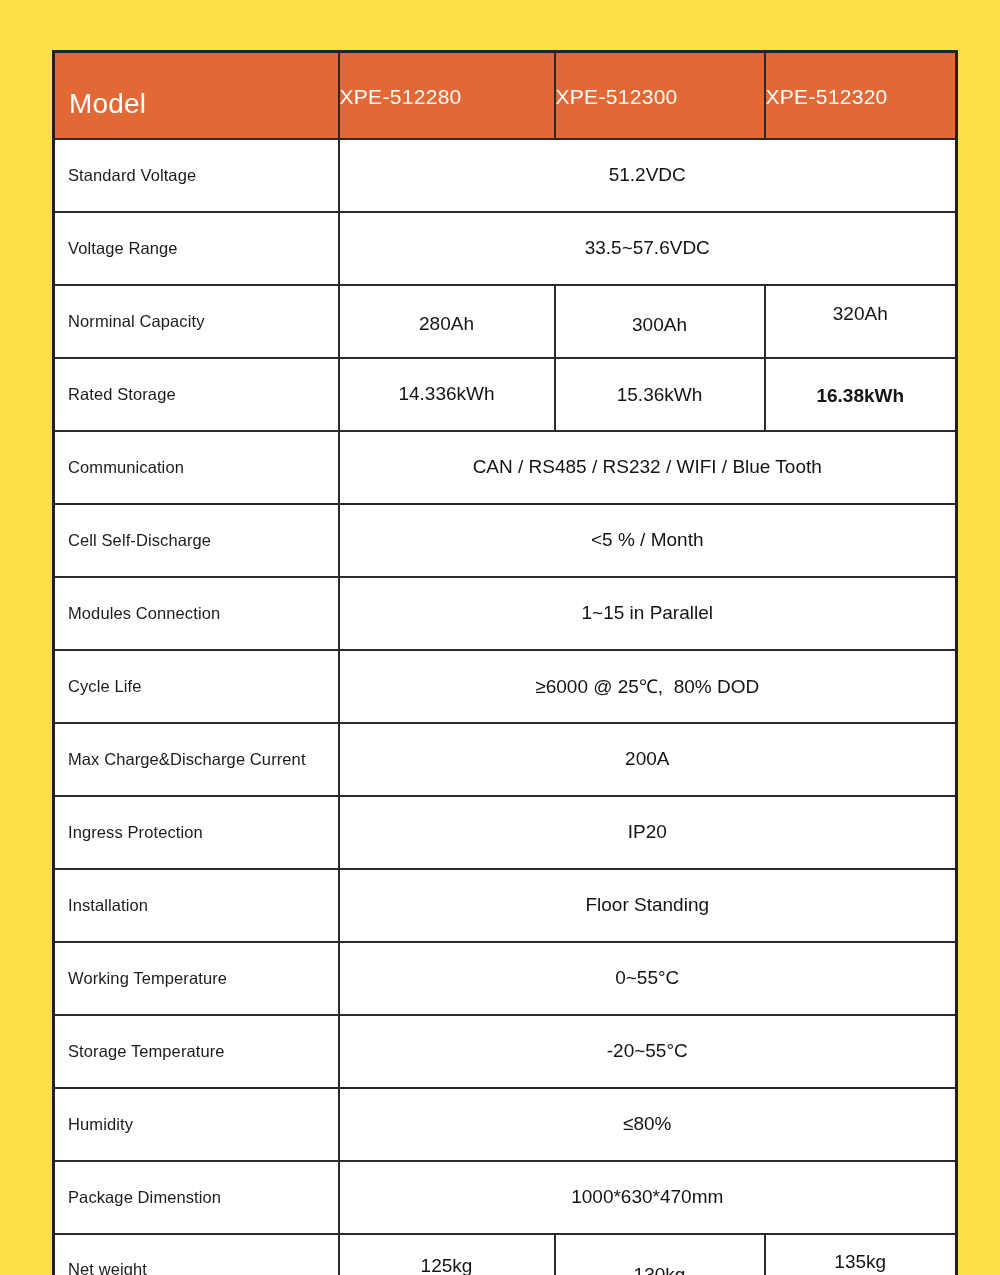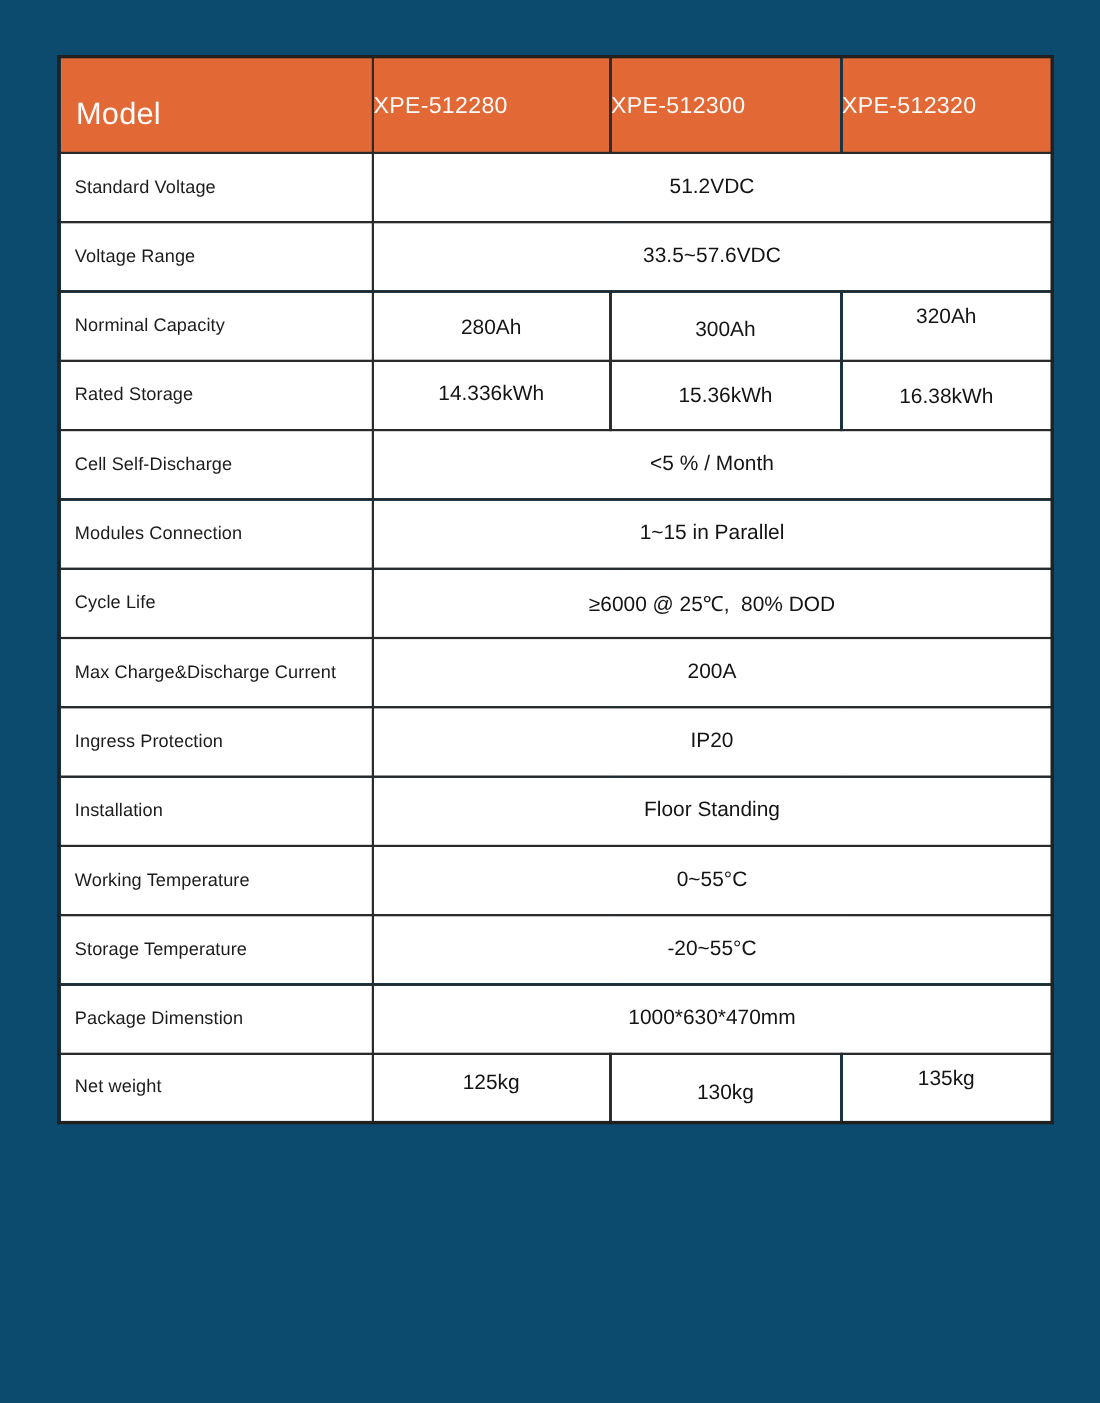--- a/index.html
+++ b/index.html
@@ -8,21 +8,21 @@
     background: #ffffff;
     width: 1000px;
     height: 1275px;
     font-family: "Liberation Sans", sans-serif;
     -webkit-font-smoothing: antialiased;
   }
   .page {
     position: relative;
     width: 1000px;
     height: 1275px;
-    background: #0c4a6e;
+    background: #fde047;
     overflow: hidden;
   }
   table.spec-table {
     position: absolute;
     left: 52px;
     top: 50px;
     width: 903px;
     border-collapse: collapse;
     table-layout: fixed;
     border: 3px solid #212121;
@@ -49,21 +49,21 @@
     letter-spacing: 0.2px;
   }
   th.model-name { text-align: left; }
   th.model-name .hdr {
     position: relative;
     top: 2px;
     font-size: 21px;
     letter-spacing: 0.3px;
   }
   
-  tbody tr { height: 63px; }
+  tbody tr { height: 73px; }
   th.label-cell {
     background: #ffffff;
     font-weight: normal;
     text-align: left;
     padding-left: 13px;
     padding-right: 4px;
     font-size: 16.5px;
     color: #1c1c1c;
     letter-spacing: 0.1px;
     vertical-align: middle;
@@ -74,21 +74,21 @@
     font-size: 19px;
     color: #141414;
     vertical-align: middle;
   }
   .val { white-space: pre; position: relative; }
   
   .row-2 .c1 .val { top: 3px; }
   .row-2 .c2 .val { top: 4px; }
   .row-2 .c3 .val { top: -7px; }
   .row-3 .c2 .val { top: 1px; }
-  .row-3 .c3 .val { top: 2px; }
+  .row-3 .c3 .val { top: 2px; font-weight: bold; }
   .row-17 .c1 .val { top: -4px; }
   .row-17 .c2 .val { top: 5px; }
   .row-17 .c3 .val { top: -8px; }
 </style>
 </head>
 <body>
 
 <div class="page">
   <table class="spec-table">
     <colgroup>
@@ -123,20 +123,24 @@
           <td class="value-cell c1"><span class="val">280Ah</span></td>
           <td class="value-cell c2"><span class="val">300Ah</span></td>
           <td class="value-cell c3"><span class="val">320Ah</span></td>
         </tr>
         <tr class="row row-3">
           <th class="label-cell">Rated Storage</th>
           <td class="value-cell c1"><span class="val">14.336kWh</span></td>
           <td class="value-cell c2"><span class="val">15.36kWh</span></td>
           <td class="value-cell c3"><span class="val">16.38kWh</span></td>
         </tr>
+        <tr class="row row-4">
+          <th class="label-cell">Communication</th>
+          <td class="value-cell span-cell" colspan="3"><span class="val">CAN / RS485 / RS232 / WIFI / Blue Tooth</span></td>
+        </tr>
         <tr class="row row-5">
           <th class="label-cell">Cell Self-Discharge</th>
           <td class="value-cell span-cell" colspan="3"><span class="val">&lt;5 % / Month</span></td>
         </tr>
         <tr class="row row-6">
           <th class="label-cell">Modules Connection</th>
           <td class="value-cell span-cell" colspan="3"><span class="val">1~15 in Parallel</span></td>
         </tr>
         <tr class="row row-8">
           <th class="label-cell">Cycle Life</th>
@@ -155,20 +159,24 @@
           <td class="value-cell span-cell" colspan="3"><span class="val">Floor Standing</span></td>
         </tr>
         <tr class="row row-12">
           <th class="label-cell">Working Temperature</th>
           <td class="value-cell span-cell" colspan="3"><span class="val">0~55°C</span></td>
         </tr>
         <tr class="row row-13">
           <th class="label-cell">Storage Temperature</th>
           <td class="value-cell span-cell" colspan="3"><span class="val">-20~55°C</span></td>
         </tr>
+        <tr class="row row-14">
+          <th class="label-cell">Humidity</th>
+          <td class="value-cell span-cell" colspan="3"><span class="val">≤80%</span></td>
+        </tr>
         <tr class="row row-16">
           <th class="label-cell">Package Dimenstion</th>
           <td class="value-cell span-cell" colspan="3"><span class="val">1000*630*470mm</span></td>
         </tr>
         <tr class="row row-17">
           <th class="label-cell">Net weight</th>
           <td class="value-cell c1"><span class="val">125kg</span></td>
           <td class="value-cell c2"><span class="val">130kg</span></td>
           <td class="value-cell c3"><span class="val">135kg</span></td>
         </tr>

